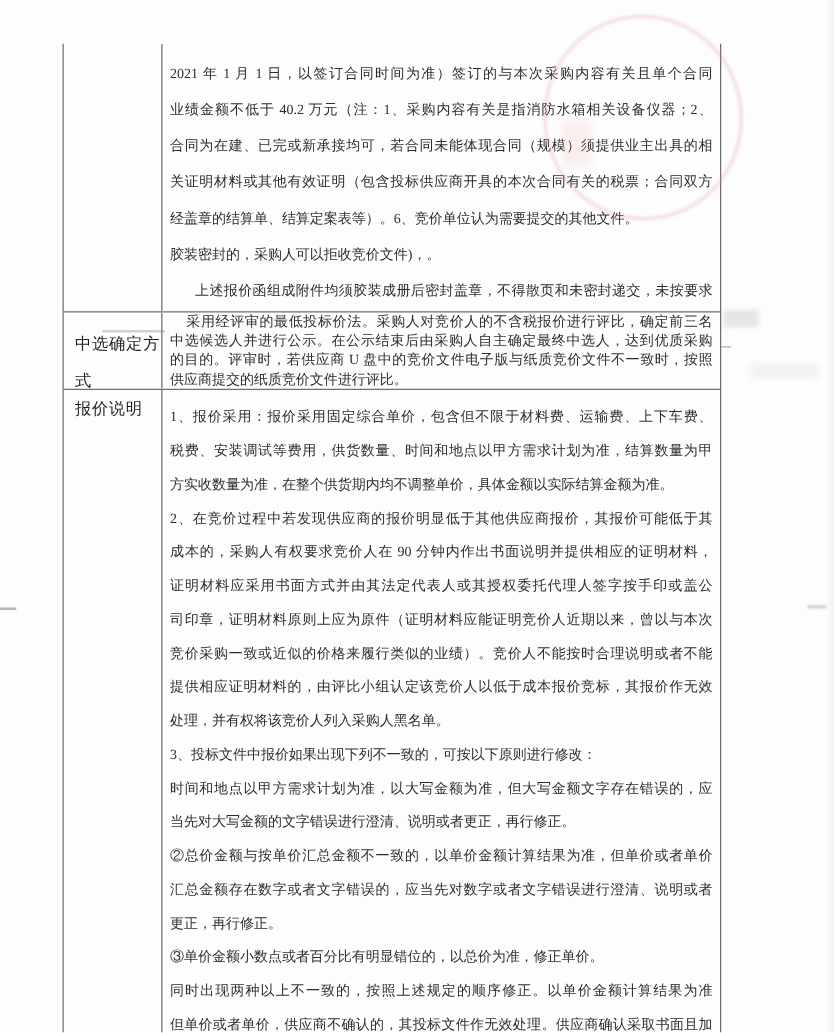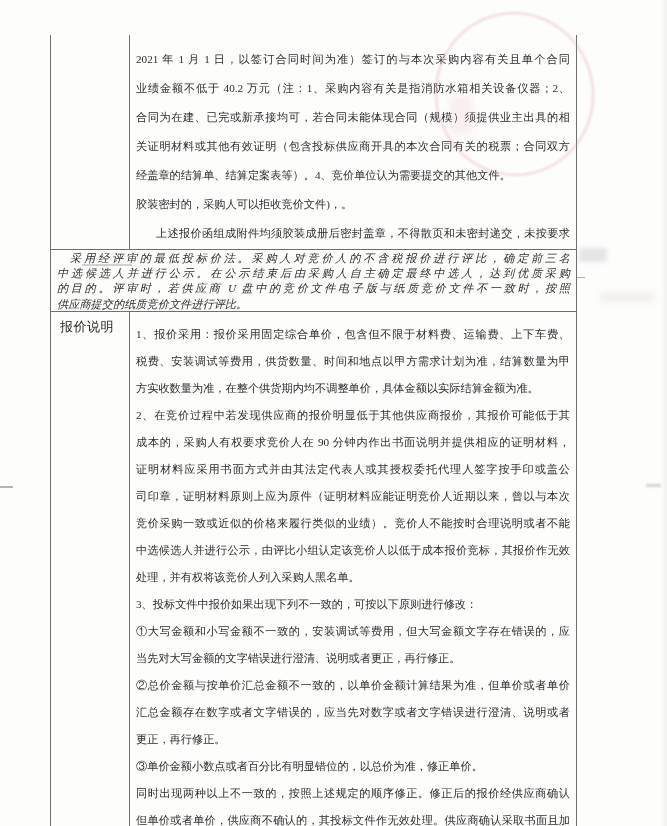--- a/index.html
+++ b/index.html
@@ -56,21 +56,21 @@
     letter-spacing: 0.5px;
   }
   .r2 .label-inner { margin-top: 6px; line-height: 18px; }
   .content-cell {
     flex: 1 1 auto;
     box-sizing: border-box;
     padding: 0 6px;
     font-size: 11.2px;
   }
   .r0 .content-cell { padding-top: 10px; }
-  .r1 .content-cell { padding-top: 1px; font-style: italic; }
+  .r1 .content-cell { padding-top: 1px; }
   .r2 .content-cell { padding-top: 9px; }
   .ln {
     text-align: justify;
     word-break: break-all;
     white-space: normal;
   }
   .r0 .ln { line-height: 29px; }
   .r1 .ln { line-height: 15.2px; }
   .r2 .ln { line-height: 27px; }
   .ln.j { text-align-last: justify; }
@@ -134,27 +134,30 @@
 
   <div class="doc-table">
 
     <div class="row r0">
       <div class="label-cell"></div>
       <div class="content-cell">
         <div class="ln j">2021 年 1 月 1 日，以签订合同时间为准）签订的与本次采购内容有关且单个合同</div>
         <div class="ln j">业绩金额不低于 40.2 万元（注：1、采购内容有关是指消防水箱相关设备仪器；2、</div>
         <div class="ln j">合同为在建、已完或新承接均可，若合同未能体现合同（规模）须提供业主出具的相</div>
         <div class="ln j">关证明材料或其他有效证明（包含投标供应商开具的本次合同有关的税票；合同双方</div>
-        <div class="ln e">经盖章的结算单、结算定案表等）。4、竞价单位认为需要提交的其他文件。</div>
+        <div class="ln e">经盖章的结算单、结算定案表等）。6、竞价单位认为需要提交的其他文件。</div>
         <div class="ln e">胶装密封的，采购人可以拒收竞价文件)，。</div>
         <div class="ln j ind2">上述报价函组成附件均须胶装成册后密封盖章，不得散页和未密封递交，未按要求</div>
       </div>
     </div>
 
     <div class="row r1">
+      <div class="label-cell">
+        <div class="label-inner">中选确定方式</div>
+      </div>
       <div class="content-cell">
         <div class="ln j ind1">采用经评审的最低投标价法。采购人对竞价人的不含税报价进行评比，确定前三名</div>
         <div class="ln j">中选候选人并进行公示。在公示结束后由采购人自主确定最终中选人，达到优质采购</div>
         <div class="ln j">的目的。评审时，若供应商 U 盘中的竞价文件电子版与纸质竞价文件不一致时，按照</div>
         <div class="ln e">供应商提交的纸质竞价文件进行评比。</div>
       </div>
     </div>
 
     <div class="row r2">
       <div class="label-cell">
@@ -162,30 +165,30 @@
       </div>
       <div class="content-cell">
         <div class="ln j">1、报价采用：报价采用固定综合单价，包含但不限于材料费、运输费、上下车费、</div>
         <div class="ln j">税费、安装调试等费用，供货数量、时间和地点以甲方需求计划为准，结算数量为甲</div>
         <div class="ln e">方实收数量为准，在整个供货期内均不调整单价，具体金额以实际结算金额为准。</div>
         <div class="ln j">2、在竞价过程中若发现供应商的报价明显低于其他供应商报价，其报价可能低于其</div>
         <div class="ln j">成本的，采购人有权要求竞价人在 90 分钟内作出书面说明并提供相应的证明材料，</div>
         <div class="ln j">证明材料应采用书面方式并由其法定代表人或其授权委托代理人签字按手印或盖公</div>
         <div class="ln j">司印章，证明材料原则上应为原件（证明材料应能证明竞价人近期以来，曾以与本次</div>
         <div class="ln j">竞价采购一致或近似的价格来履行类似的业绩）。竞价人不能按时合理说明或者不能</div>
-        <div class="ln j">中选候选人并进行公示，由评比小组认定该竞价人以低于成本报价竞标，其报价作无效</div>
+        <div class="ln j">提供相应证明材料的，由评比小组认定该竞价人以低于成本报价竞标，其报价作无效</div>
         <div class="ln e">处理，并有权将该竞价人列入采购人黑名单。</div>
         <div class="ln e">3、投标文件中报价如果出现下列不一致的，可按以下原则进行修改：</div>
-        <div class="ln j">①大写金额和小写金额不一致的，安装调试等费用，但大写金额文字存在错误的，应</div>
+        <div class="ln j">时间和地点以甲方需求计划为准，以大写金额为准，但大写金额文字存在错误的，应</div>
         <div class="ln e">当先对大写金额的文字错误进行澄清、说明或者更正，再行修正。</div>
         <div class="ln j">②总价金额与按单价汇总金额不一致的，以单价金额计算结果为准，但单价或者单价</div>
         <div class="ln j">汇总金额存在数字或者文字错误的，应当先对数字或者文字错误进行澄清、说明或者</div>
         <div class="ln e">更正，再行修正。</div>
         <div class="ln e">③单价金额小数点或者百分比有明显错位的，以总价为准，修正单价。</div>
-        <div class="ln j">同时出现两种以上不一致的，按照上述规定的顺序修正。修正后的报价经供应商确认</div>
+        <div class="ln j">同时出现两种以上不一致的，按照上述规定的顺序修正。以单价金额计算结果为准</div>
         <div class="ln j">但单价或者单价，供应商不确认的，其投标文件作无效处理。供应商确认采取书面且加</div>
       </div>
     </div>
 
   </div>
 
   <div class="stamp-arc"></div>
   <div class="stamp-blob"></div>
   <div class="dash-after-label"></div>
   <div class="left-margin-dash"></div>

